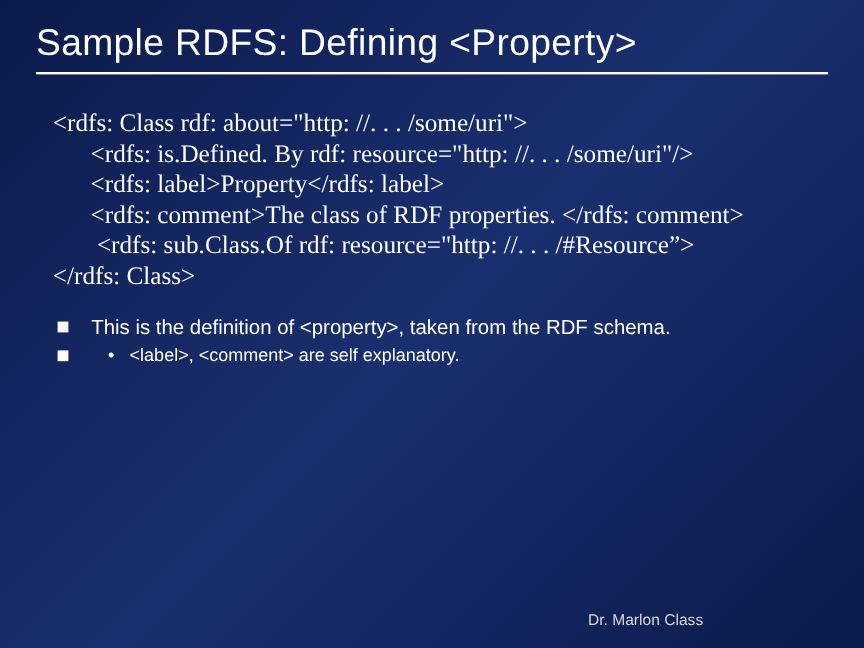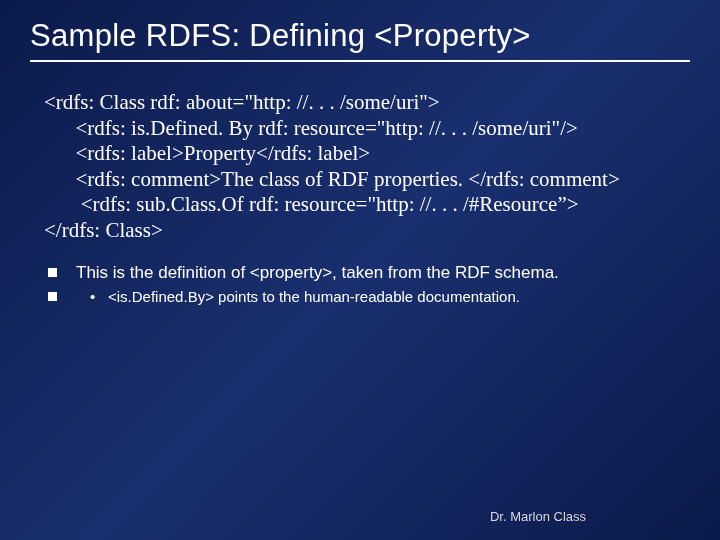--- a/index.html
+++ b/index.html
@@ -108,19 +108,19 @@
       <span class="sq"></span>
       <span>This is the definition of &lt;property&gt;, taken from the RDF schema.</span>
     </li>
     <li>
       <span class="sq"></span>
     </li>
   </ul>
 
   <ul class="sub-bullets">
     <li>
-      <span>&lt;is.Defined.By&gt; points to the human-readable documentation.</span>
+      <span>&lt;label&gt;, &lt;comment&gt; are self explanatory.</span>
     </li>
   </ul>
 
   <div class="footer">Dr. Marlon Class</div>
 
 </div>
 
 </body></html>

